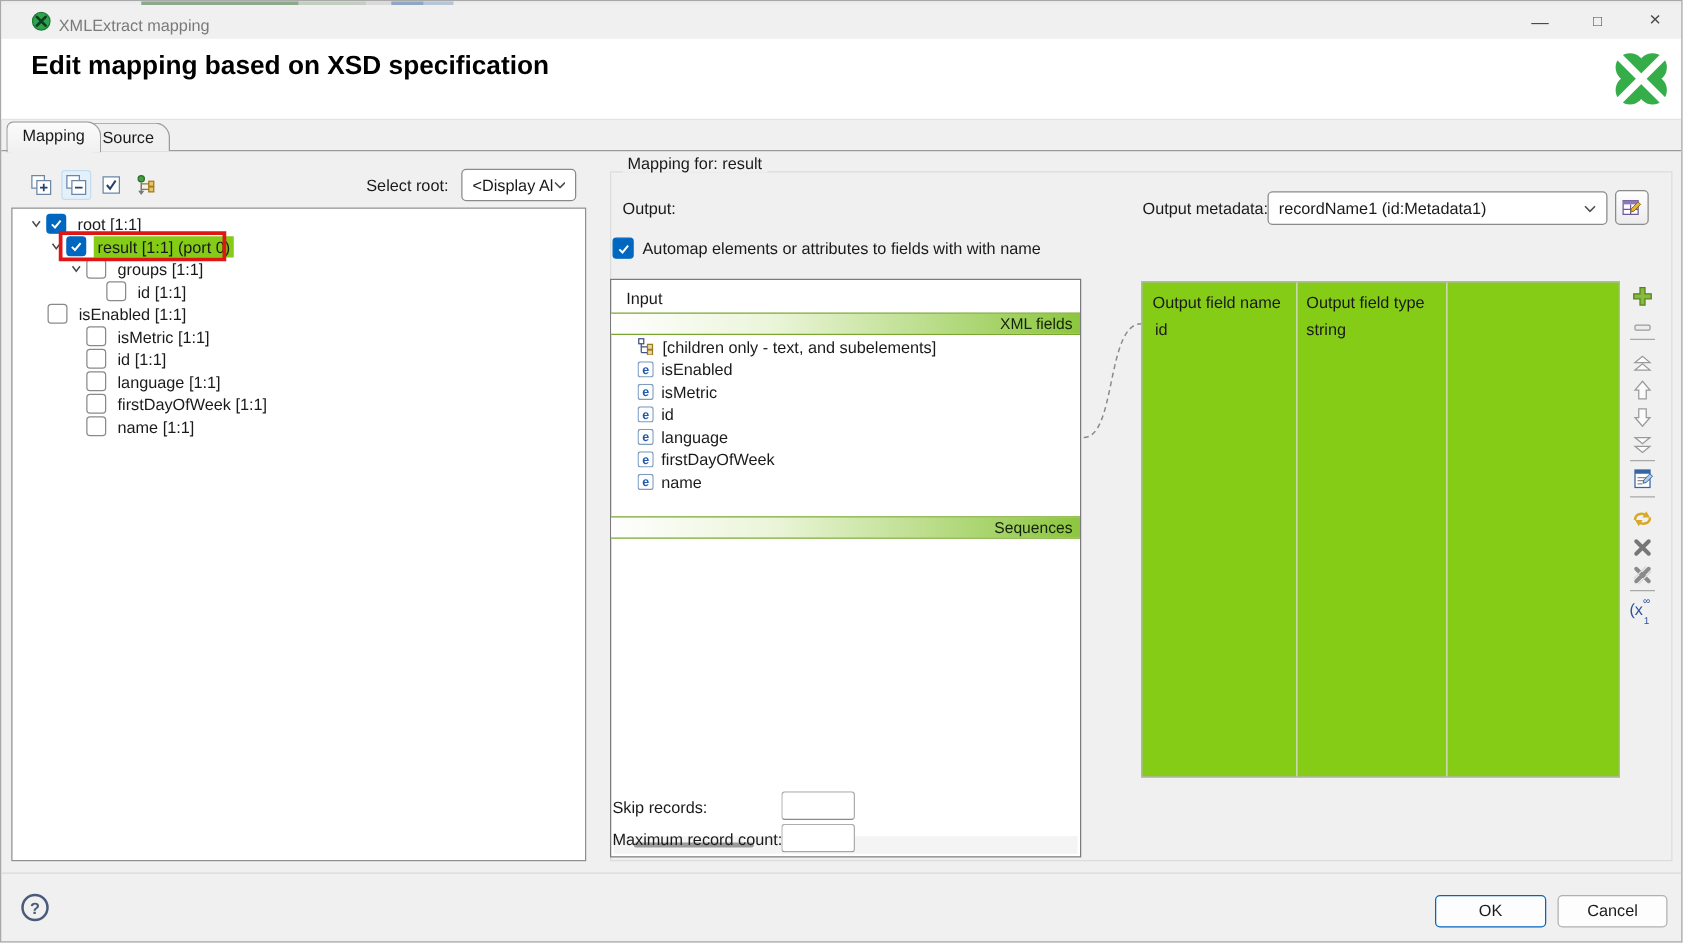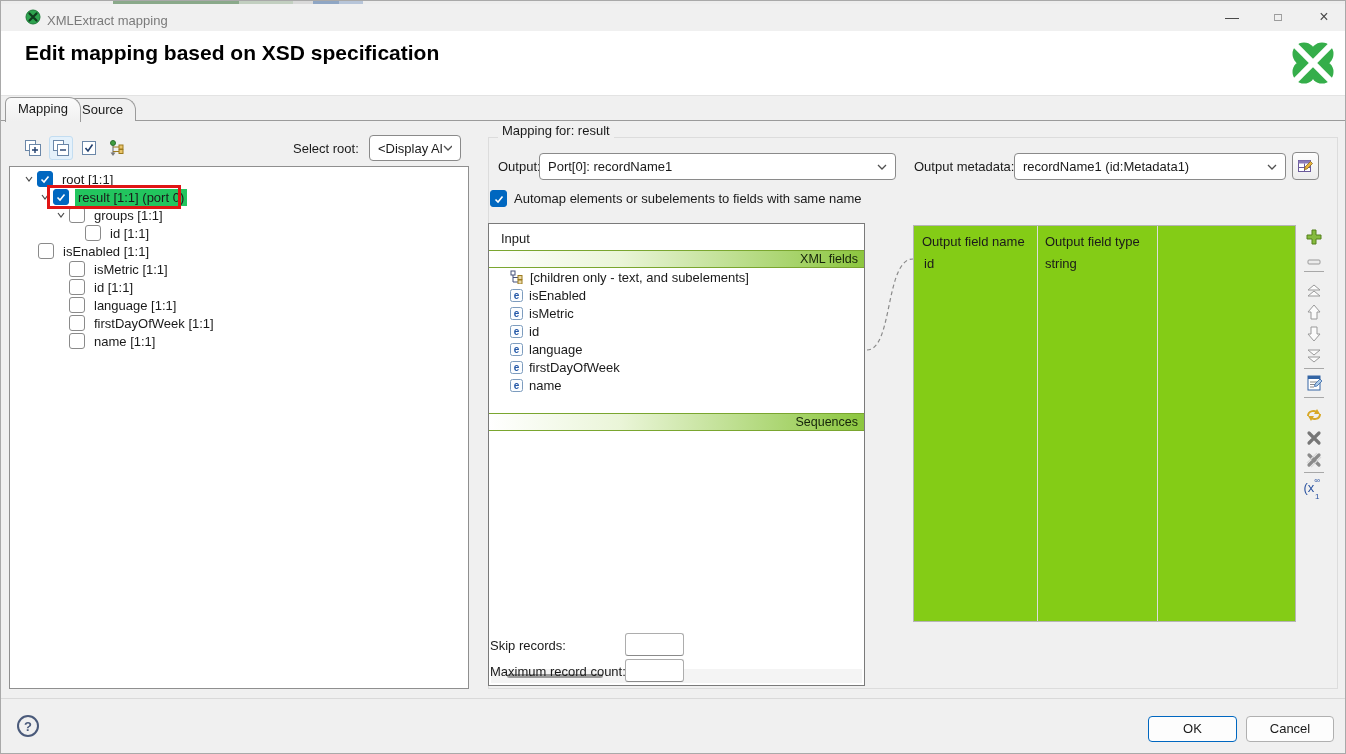--- a/index.html
+++ b/index.html
@@ -32,21 +32,21 @@
          padding:0 8px;justify-content:space-between;}
   .combo .val{white-space:nowrap;overflow:hidden;}
   
   .treepanel{left:8px;top:165px;width:460px;height:523px;background:#fff;border:1px solid #8f8f8f;padding-top:3px;}
   .trow{display:flex;align-items:center;height:18px;text-align:center;}
   .chev{width:16px;display:flex;align-items:center;justify-content:center;}
   .cb{width:14px;height:14px;border-radius:3px;border:1px solid #8a8a8a;background:#fff;flex:0 0 auto;
       display:flex;align-items:center;justify-content:center;}
   .cb.checked{background:#0067c0;border-color:#0067c0;}
   .tlabel{margin-left:6px;padding:1px 3px;white-space:nowrap;}
-  .tlabel.sel{background:#22c55e;}
+  .tlabel.sel{background:#84cc16;}
   .redbox{left:37px;top:18px;width:134px;height:24px;border:3px solid #e01515;z-index:2;pointer-events:none;}
   
   .fieldset{left:487px;top:136px;width:850px;height:552px;border:1px solid #dcdcdc;}
   .legend{left:497px;top:122px;background:#f0f0f0;padding:0 4px;z-index:2;}
   .chkrow{display:flex;align-items:center;gap:7px;}
   
   .inputpanel{left:487px;top:222px;width:377px;height:463px;background:#fff;border:1px solid #7a7a7a;}
   .inp-title{left:12px;top:7px;}
   .band{left:0;width:375px;height:18px;background:linear-gradient(to right,#ffffff 0%,#eaf5d8 35%,#8cc63f 100%);
         border-top:1px solid #7aa62f;border-bottom:1px solid #7aa62f;display:flex;align-items:center;
@@ -228,26 +228,20 @@
     <div class="trow" style="padding-left:59px">
       <span class="cb"></span>
       <span class="tlabel">name [1:1]</span>
     </div>
   </div>
 
   <div class="abs fieldset"></div>
   <span class="abs legend">Mapping for: result</span>
 
   <span class="abs lbl" style="left:497px;top:158px">Output:</span>
-  <div class="abs combo" style="left:538px;top:152px;width:357px;height:27px">
-    <span class="val">Port[0]: recordName1</span>
-    <svg width="10" height="6">
-        <path d="M1 1 L5 5 L9 1" stroke="#505050" stroke-width="1.3" fill="none"></path>
-      </svg>
-  </div>
   <span class="abs lbl" style="left:913px;top:158px">Output metadata:</span>
   <div class="abs combo" style="left:1013px;top:152px;width:272px;height:27px">
     <span class="val">recordName1 (id:Metadata1)</span>
     <svg width="10" height="6">
         <path d="M1 1 L5 5 L9 1" stroke="#505050" stroke-width="1.3" fill="none"></path>
       </svg>
   </div>
   <div class="abs" style="left:1291px;top:151px;width:27px;height:28px;border:1px solid #8a8a8a;border-radius:4px;background:linear-gradient(#fefefe,#ececec);display:flex;align-items:center;justify-content:center">
     <svg width="17" height="17">
         <rect x="1.5" y="2.5" width="12" height="11" fill="#fff" stroke="#6a5a9a"></rect>
@@ -256,21 +250,21 @@
       <path d="M8 9 L13.5 3.5 L15.5 5.5 L10 11 L7.5 11.5 Z" fill="#e8b23a" stroke="#8a6a1a" stroke-width="0.8"></path>
       </svg>
   </div>
 
   <div class="abs chkrow" style="left:489px;top:189px">
     <span class="cb checked" style="width:15px;height:15px">
       <svg width="12" height="12">
           <path d="M2.5 6.5 L5 9 L9.5 3.5" stroke="#fff" stroke-width="1.6" fill="none"></path>
         </svg>
       </span>
-    <span class="lbl">Automap elements or subelements to fields with same name</span>
+    <span class="lbl">Automap elements or attributes to fields with with name</span>
   </div>
 
   <div class="abs inputpanel">
     <span class="abs inp-title">Input</span>
     <div class="abs band" style="top:26px">XML fields</div>
     <div style="position:absolute;top:44px;left:0;width:100%">
       <div class="irow">
         <svg width="14" height="14">
             <rect x="1" y="1" width="4" height="4" fill="#fff" stroke="#44507a"></rect>
             <path d="M3 5 V12 M3 7.5 H8 M3 12 H8" stroke="#44507a" stroke-width="1"></path>

